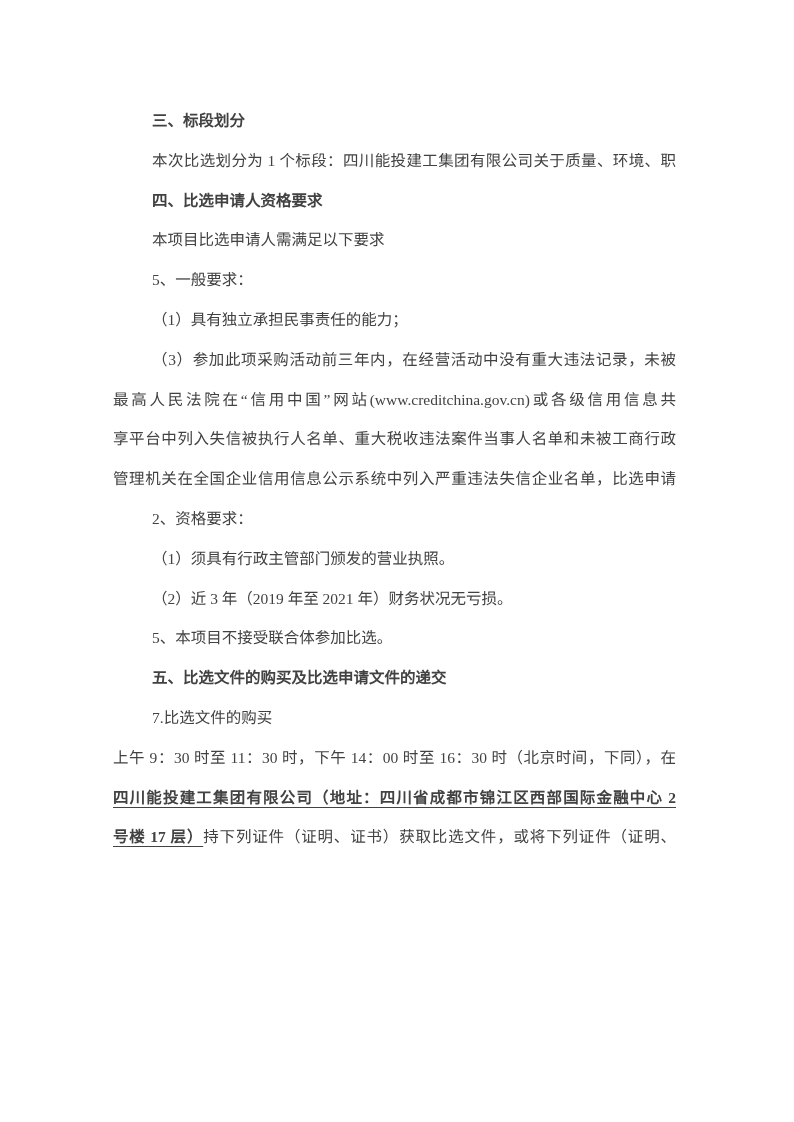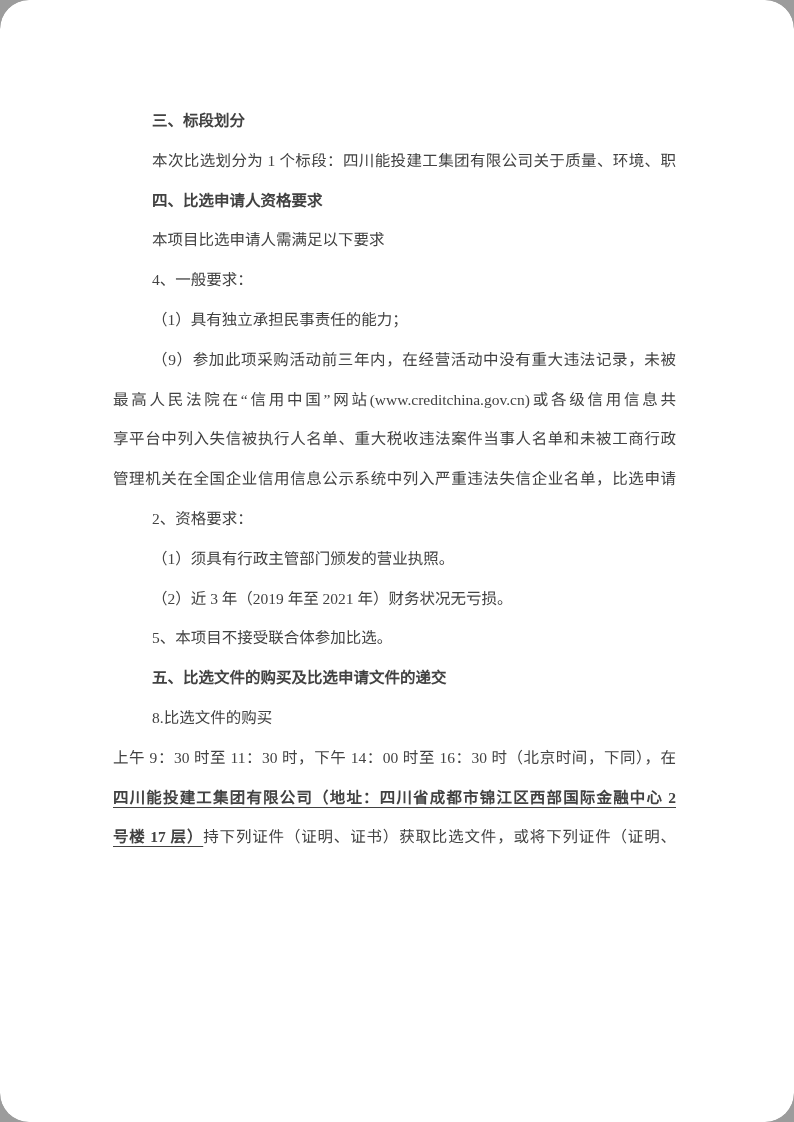--- a/index.html
+++ b/index.html
@@ -1,15 +1,15 @@
 <!DOCTYPE html>
 <html lang="zh-CN"><head>
 <meta charset="utf-8">
 <style>
-  * { margin: 0; padding: 0; box-sizing: border-box; border-radius: 29px; }
+  * { margin: 0; padding: 0; box-sizing: border-box; }
   html, body { background: #9c9c9c; }
   .page {
     position: relative;
     width: 794px;
     height: 1122px;
     margin: 0 auto;
     background: #ffffff;
     font-family: "Liberation Serif", "DejaVu Serif", serif;
     color: #424242;
     overflow: hidden;
@@ -47,36 +47,36 @@
 <div class="page">
   <div class="content">
 
     <div class="line heading indent">三、标段划分</div>
 
     <div class="line indent just">本次比选划分为 1 个标段：四川能投建工集团有限公司关于质量、环境、职</div>
 
     <div class="line heading indent">四、比选申请人资格要求</div>
 
     <div class="line indent">本项目比选申请人需满足以下要求</div>
-    <div class="line indent">4、一般要求：</div>
+    <div class="line indent">5、一般要求：</div>
     <div class="line indent">（1）具有独立承担民事责任的能力；</div>
 
-    <div class="line indent just">（9）参加此项采购活动前三年内，在经营活动中没有重大违法记录，未被</div>
+    <div class="line indent just">（3）参加此项采购活动前三年内，在经营活动中没有重大违法记录，未被</div>
     <div class="line just">最高人民法院在“信用中国”网站(www.creditchina.gov.cn)或各级信用信息共</div>
     <div class="line just">享平台中列入失信被执行人名单、重大税收违法案件当事人名单和未被工商行政</div>
     <div class="line just">管理机关在全国企业信用信息公示系统中列入严重违法失信企业名单，比选申请</div>
 
     <div class="line indent">2、资格要求：</div>
     <div class="line indent">（1）须具有行政主管部门颁发的营业执照。</div>
     <div class="line indent">（2）近 3 年（2019 年至 2021 年）财务状况无亏损。</div>
     <div class="line indent">5、本项目不接受联合体参加比选。</div>
 
     <div class="line heading indent">五、比选文件的购买及比选申请文件的递交</div>
 
-    <div class="line indent">8.比选文件的购买</div>
+    <div class="line indent">7.比选文件的购买</div>
     <div class="line just">上午 9：30 时至 11：30 时，下午 14：00 时至 16：30 时（北京时间，下同），在</div>
 
     <div class="line just"><span class="bold uline">四川能投建工集团有限公司（地址：四川省成都市锦江区西部国际金融中心 2</span></div>
 
     <div class="line just"><span class="bold uline">号楼 17 层）</span><span>持下列证件（证明、证书）获取比选文件，或将下列证件（证明、</span></div>
 
   </div>
 </div>
 
 </body></html>

